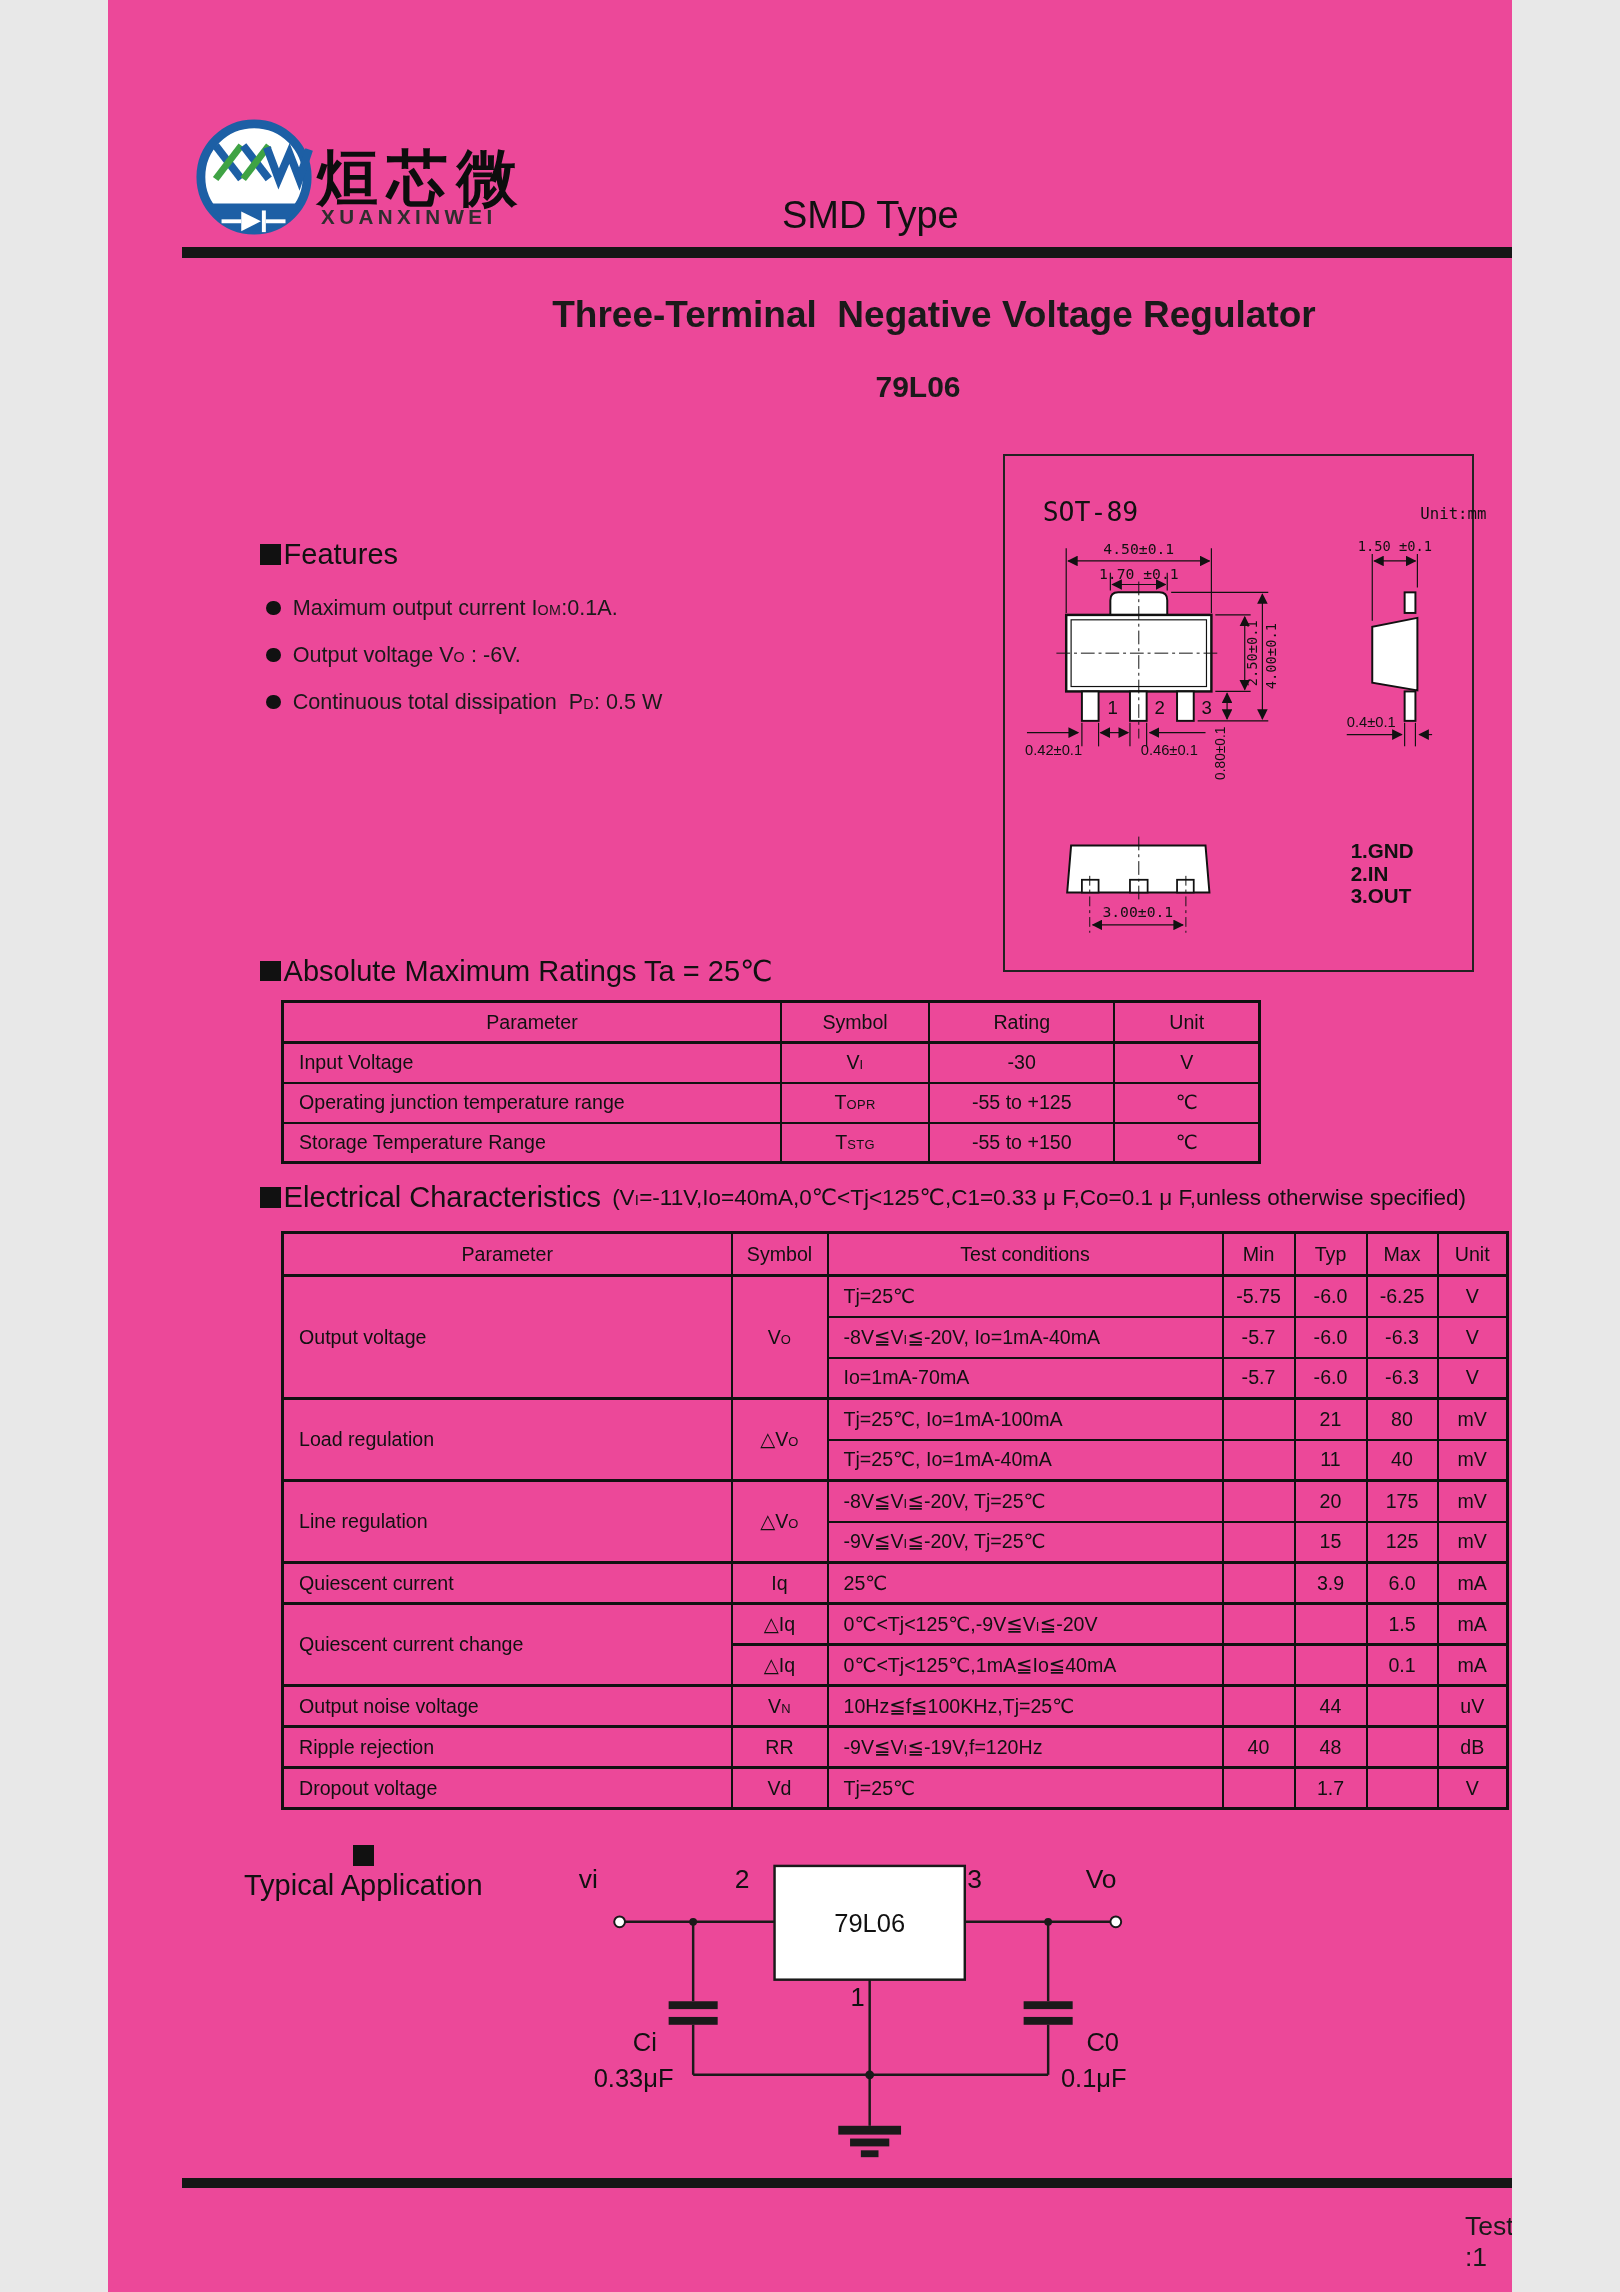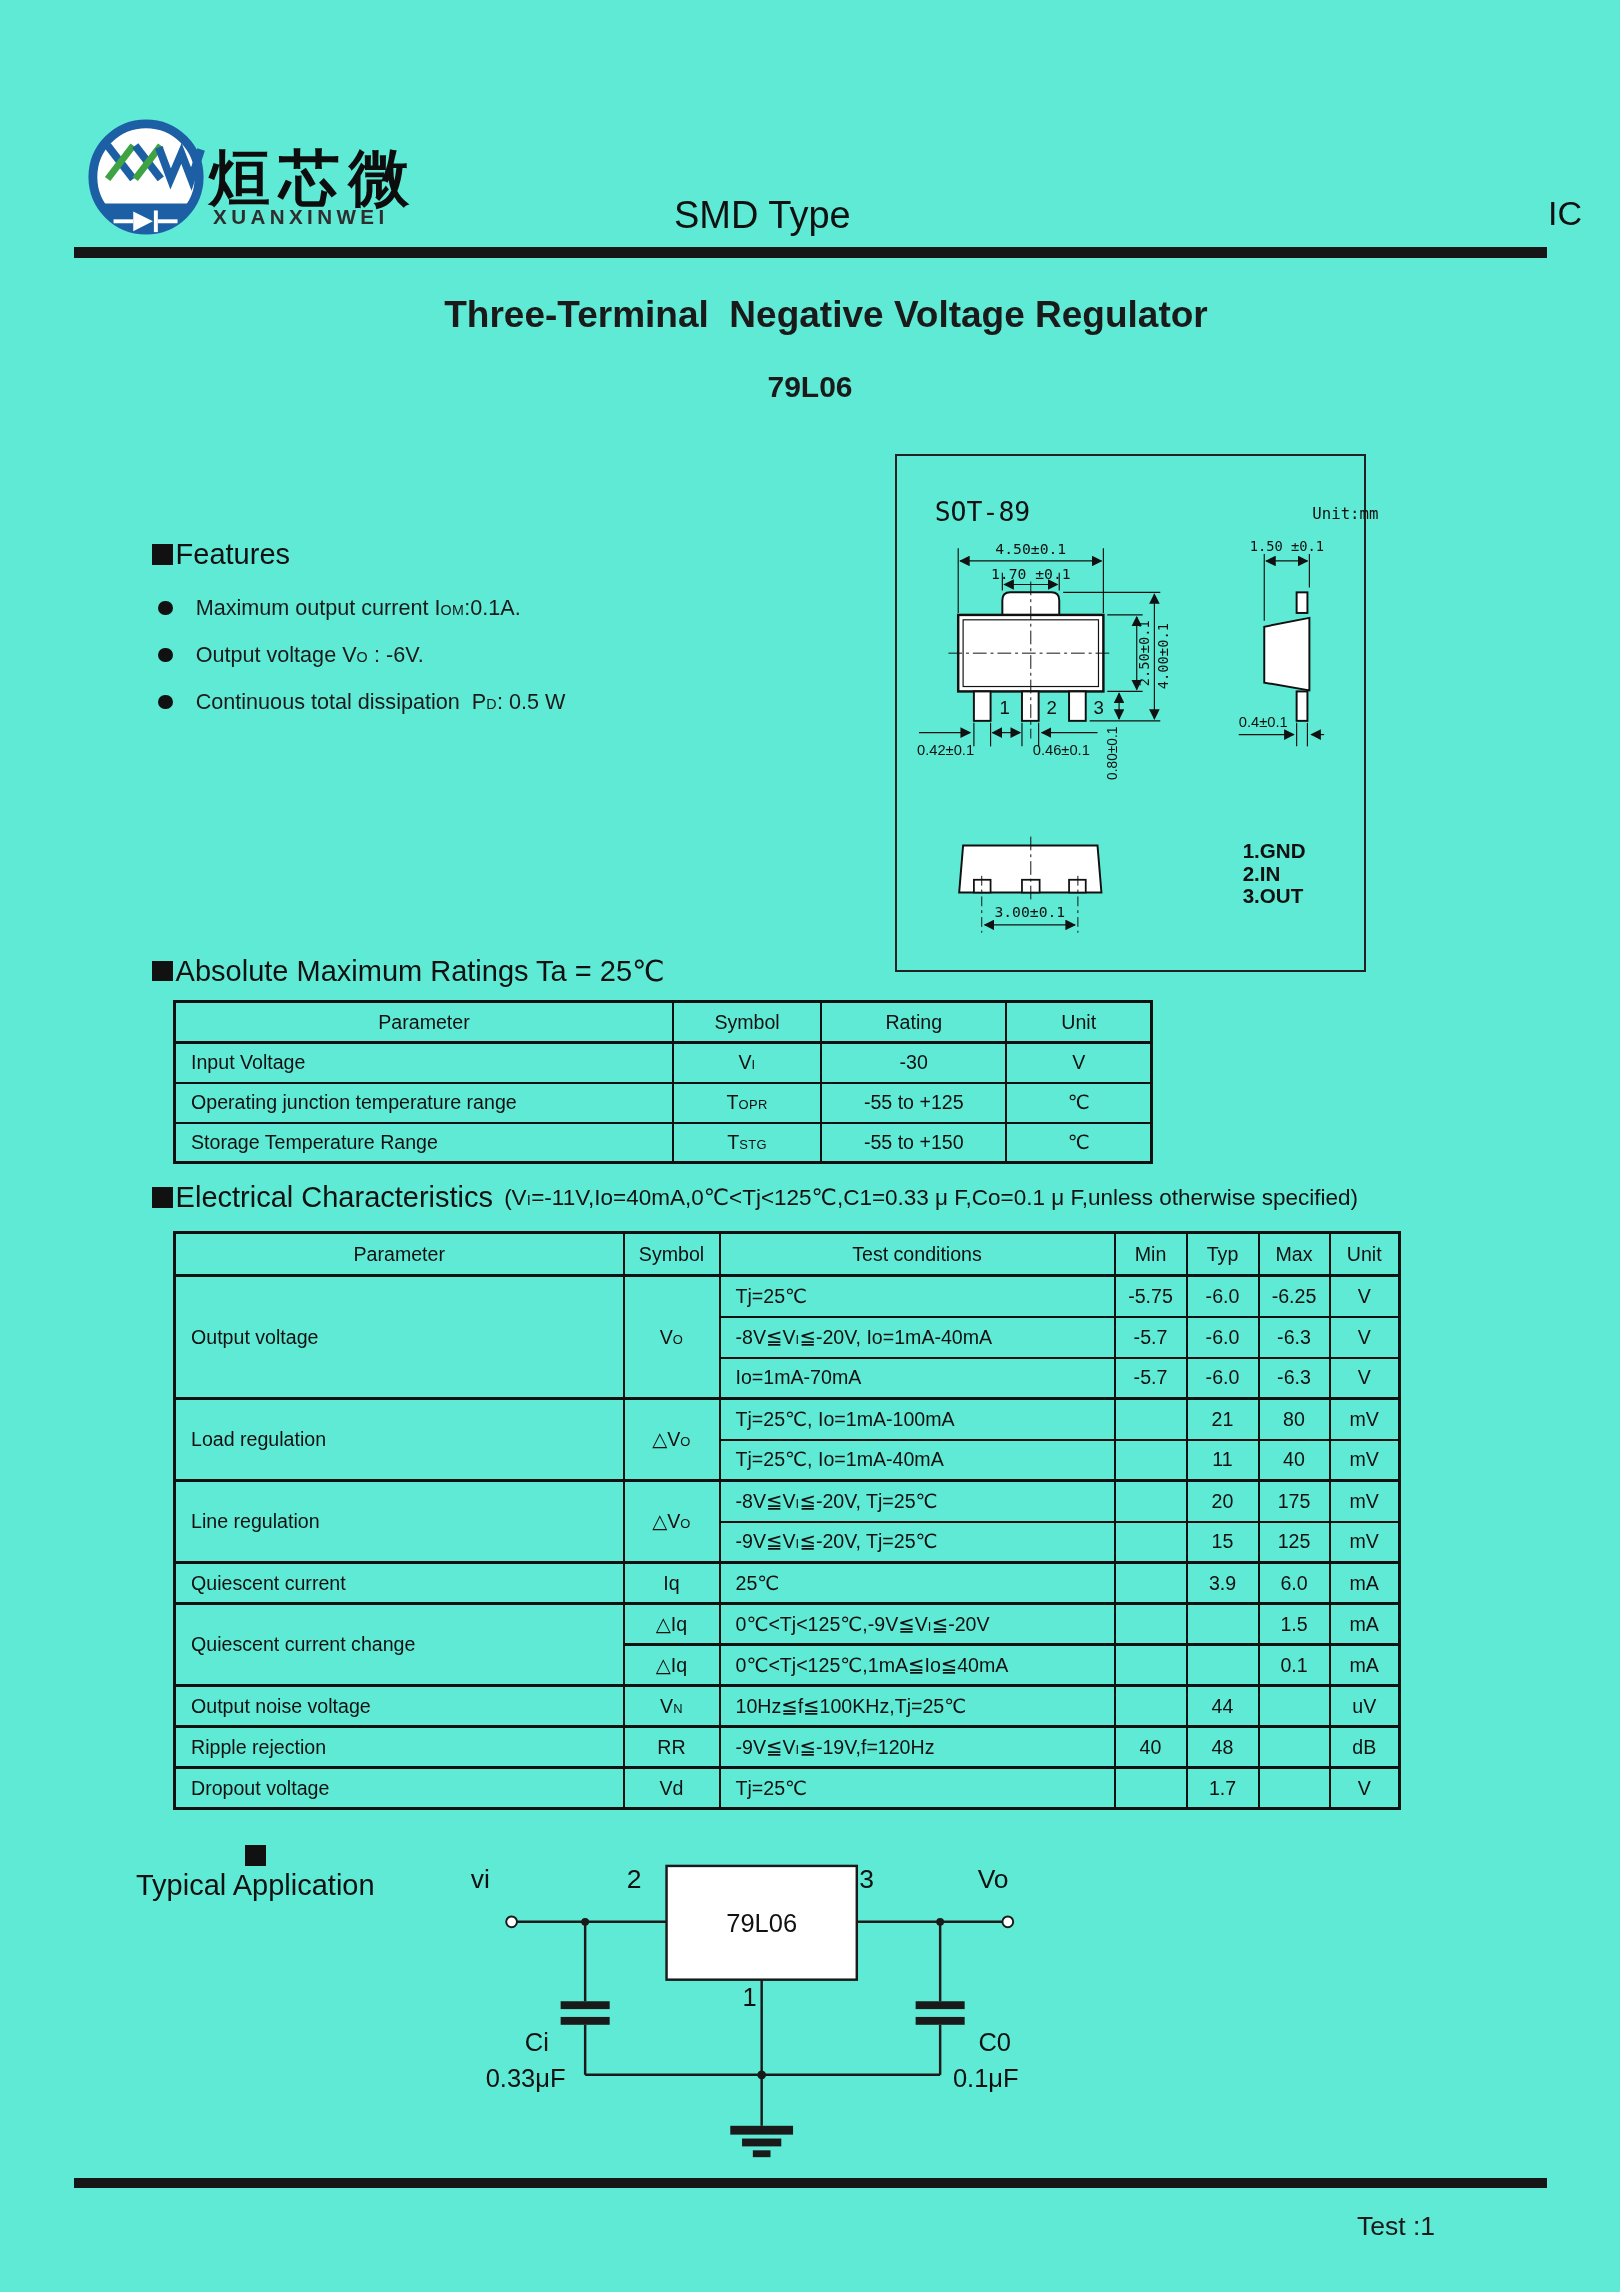--- a/index.html
+++ b/index.html
@@ -1,36 +1,36 @@
 <!DOCTYPE html>
 <html><head>
 <meta charset="utf-8">
 <style>
   html,body{margin:0;padding:0;background:#e8e8e8;}
-  #page{position:relative;width:1620px;height:2293px;background:#5eead4;margin:0 auto;
+  #page{position:relative;width:1404px;height:2293px;background:#ec4899;margin:0 auto;
         font-family:"Liberation Sans","DejaVu Sans",sans-serif;color:#1a1a1a;overflow:hidden;}
   .abs{position:absolute;}
   .mono{font-family:"DejaVu Sans Mono","Liberation Mono",monospace;}
   .sb{font-size:0.66em;letter-spacing:0.4px;}
   .rule{position:absolute;background:#161616;}
   
   .logo-cn{position:absolute;left:209px;top:138px;font-size:61px;font-weight:700;letter-spacing:8.8px;color:#0d0d0d;white-space:nowrap;}
   .logo-en{position:absolute;left:213px;top:205px;font-size:20.6px;font-weight:600;letter-spacing:4.4px;color:#2e2e2e;white-space:nowrap;}
   .smd{position:absolute;left:674px;top:194px;font-size:38px;color:#111;}
   .ic{position:absolute;left:1548px;top:194px;font-size:34px;color:#111;}
   
   .title1{position:absolute;left:0;top:294px;width:1620px;text-align:center;font-size:37px;font-weight:700;white-space:pre;margin-left:16px;}
   .title2{position:absolute;left:0;top:370px;width:1620px;text-align:center;font-size:30px;font-weight:700;}
   
   .sect{position:absolute;display:flex;align-items:center;gap:3px;}
   .sq{width:20.6px;height:20.6px;background:#111;flex:0 0 auto;}
   .sect-label{font-size:29px;color:#111;white-space:pre;}
   .sect-small{font-size:22.5px;color:#111;white-space:pre;}
   
-  .feat{position:absolute;display:flex;align-items:center;gap:23px;}
+  .feat{position:absolute;display:flex;align-items:center;gap:12px;}
   .dot{width:14.7px;height:14.7px;border-radius:50%;background:#111;flex:0 0 auto;}
   .feat-text{font-size:21.6px;white-space:pre;}
   
   .pkgbox{position:absolute;left:895px;top:454px;width:471px;height:518px;border:2px solid #222;box-sizing:border-box;padding-left:18px;}
   
   table{border-collapse:collapse;table-layout:fixed;border:3.9px solid #111;}
   th,td{border:2px solid #111;font-weight:400;text-align:center;font-size:19.6px;color:#111;
         overflow:hidden;white-space:nowrap;padding:0 3.9px;box-sizing:border-box;}
   td.left{text-align:left;padding-left:15px;}
   thead th{border-bottom:3.9px solid #111;}

